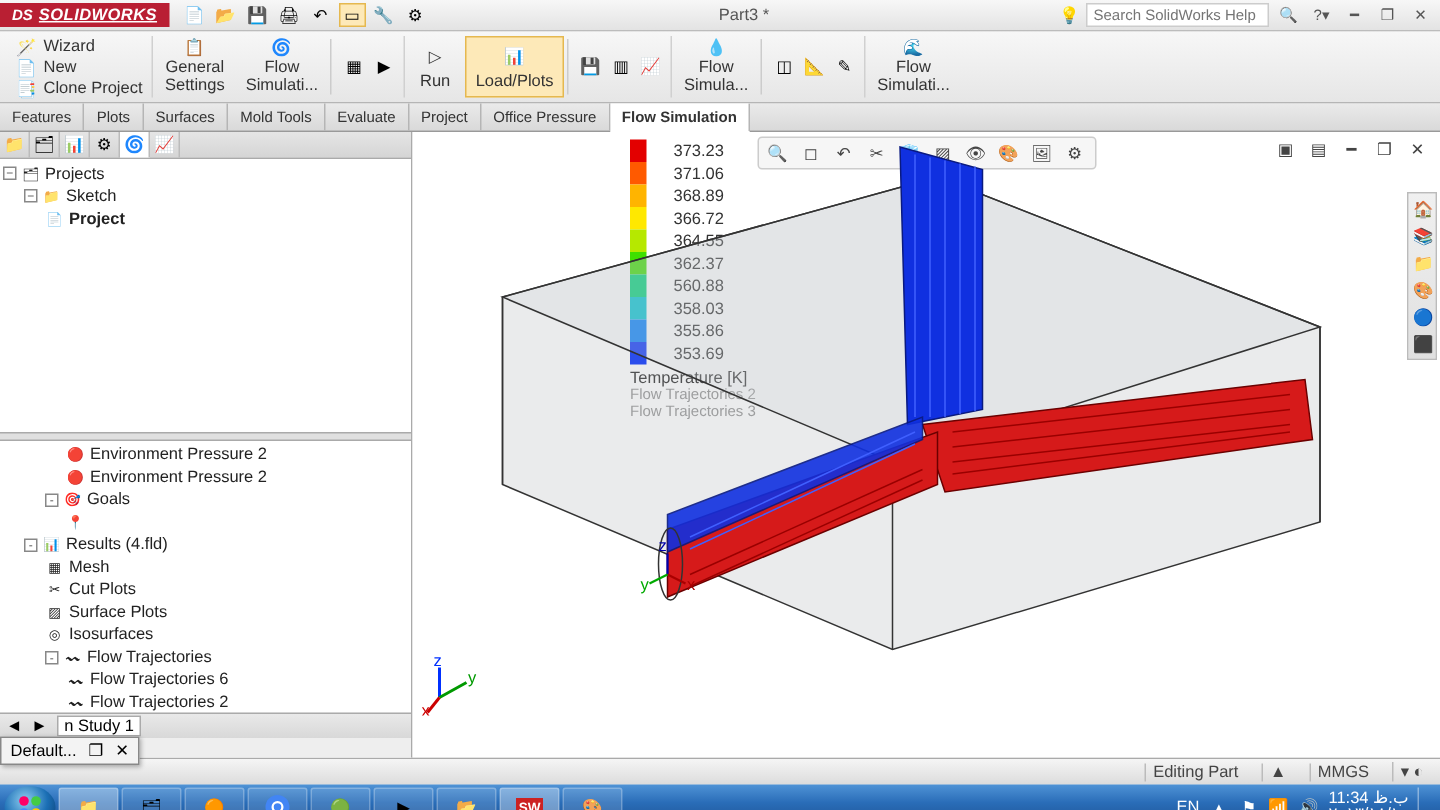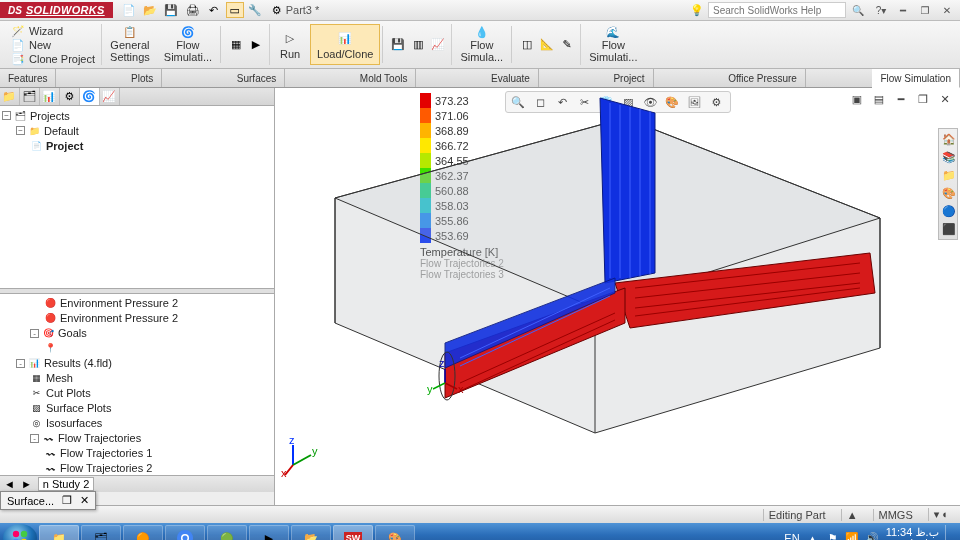--- a/index.html
+++ b/index.html
@@ -5,39 +5,39 @@
 * { margin: 0; padding: 0; box-sizing: border-box; font-family: "Segoe UI", Tahoma, sans-serif; font-size: 11px; }
 body { width: 960px; height: 540px; background: #e8e8e8; overflow: hidden; position: relative; }
 
 
 .titlebar { height: 21px; background: linear-gradient(#f7f7f7,#e3e3e3); display: flex; align-items: center; border-bottom: 1px solid #bcbcbc; }
 .logo { background: #b91f33; color: #fff; font-weight: bold; padding: 2px 8px; font-size: 10px; display: flex; align-items: center; gap: 4px; }
 .logo-ds { font-style: italic; font-size: 10px; }
 .logo-text { font-style: italic; letter-spacing: 0.3px; text-decoration: underline; }
 .qat { display: flex; gap: 3px; margin-left: 8px; align-items: center; }
 .qat-btn { width: 18px; height: 16px; display: flex; align-items: center; justify-content: center; cursor: pointer; }
-.title-center { flex: 1; color: #555; font-size: 11px; }
+.title-center { flex: 1; text-align: center; color: #555; font-size: 11px; }
 .title-right { display: flex; gap: 4px; margin-right: 4px; align-items: center; }
-.searchbox { border: 1px solid #ccc; background: #fff; padding: 1px 4px; width: 138px; color: #888; font-size: 10px; height: 16px; }
+.searchbox { border: 1px solid #ccc; background: #fff; padding: 1px 4px; width: 122px; color: #888; font-size: 10px; height: 16px; }
 .win-btn { width: 18px; height: 14px; cursor: pointer; display:flex; align-items:center; justify-content:center; color:#555;font-size:10px;}
 
 
 .ribbon { height: 48px; background: linear-gradient(#f7f7f7,#e6e6e6); border-bottom: 1px solid #b5b5b5; display: flex; padding: 3px 4px; gap: 2px; }
 .ribbon-group { display: flex; flex-direction: column; border-right: 1px solid #d0d0d0; padding: 0 4px; }
 .ribbon-btn-small { display: flex; align-items: center; gap: 3px; padding: 1px 2px; height: 14px; cursor: pointer; font-size: 10px; color: #333; }
 .ribbon-btn-large { display: flex; flex-direction: column; align-items: center; justify-content: center; padding: 2px 6px; cursor: pointer; font-size: 10px; color: #333; text-align:center; line-height:1.1;}
 .ribbon-btn-large.pressed { background: #fde9b8; border: 1px solid #e5b84f; }
 .ricon { width: 16px; height: 16px; display:inline-flex; align-items:center; justify-content:center;}
 .ricon-l { width: 24px; height: 20px; display:inline-flex; align-items:center; justify-content:center;}
 .sep { width:1px; background:#ccc; margin:2px 0;}
 
 
-.cmd-tabs { height: 19px; background: linear-gradient(#eaeaea,#d9d9d9); display: flex; border-bottom: 1px solid #999; justify-content: space-between; }
+.cmd-tabs { height: 19px; background: linear-gradient(#eaeaea,#d9d9d9); display: flex; border-bottom: 1px solid #999; }
 .cmd-tab { padding: 2px 8px; font-size: 10px; color: #333; border-right: 1px solid #b5b5b5; cursor: pointer; display:flex; align-items:center;}
-.cmd-tab.active { background: #fff; border-bottom: 1px solid #fff; font-weight: normal; margin-bottom:-1px;}
+.cmd-tab.active { background: #fff; border-bottom: 1px solid #fff; font-weight: bold; margin-bottom:-1px;}
 
 
 .main { display: flex; height: 417px; }
 .left-panel { width: 275px; background: #f5f5f5; border-right: 1px solid #aaa; display: flex; flex-direction: column; }
 .panel-tabs { height: 18px; background: linear-gradient(#e5e5e5,#d5d5d5); display:flex; border-bottom:1px solid #aaa;}
 .panel-tab { width:20px; height:17px; border-right:1px solid #bbb; display:flex; align-items:center; justify-content:center; cursor:pointer;}
 .panel-tab.active { background:#fff;}
 .tree { flex:1; background:#fff; overflow:hidden; padding:2px; font-size:11px; color:#222;}
 .tree-node { display:flex; align-items:center; padding:1px 0; gap:3px; cursor:pointer;}
 .tree-node .exp { width:9px; height:9px; border:1px solid #888; font-size:8px; line-height:7px; text-align:center; color:#555; background:#fff;}
@@ -52,21 +52,21 @@
 
 .viewport { flex:1; background:#fff; position:relative; }
 .vp-toolbar { position:absolute; top:3px; left:50%; transform:translateX(-50%); background:rgba(245,245,245,0.9); border:1px solid #ccc; border-radius:3px; padding:2px 4px; display:flex; gap:4px;}
 .vp-btn { width:18px; height:16px; cursor:pointer; display:flex; align-items:center; justify-content:center; color:#444;}
 .vp-corner-r { position:absolute; top:3px; right:6px; display:flex; gap:4px;}
 .side-toolbar { position:absolute; right:2px; top:40px; width:20px; background:linear-gradient(#f0f0f0,#e0e0e0); border:1px solid #bbb; display:flex; flex-direction:column; gap:2px; padding:2px;}
 .side-btn{width:16px;height:16px;cursor:pointer;display:flex;align-items:center;justify-content:center;}
 
 
 .legend { position:absolute; left:145px; top:5px; font-size:10px; color:#333;}
-.legend-row { display:flex; align-items:center; height:15px; gap:4px;}
+.legend-row { display:flex; align-items:center; height:15px; gap:18px;}
 .swatch { width:11px; height:15px;}
 .legend-title { margin-top:3px; color:#333;}
 .legend-sub { color:#999; font-size:10px; }
 
 
 .model-svg { position:absolute; left:20px; top:0; width:640px; height:360px;}
 
 .triad { position:absolute; left:6px; bottom:28px; width:40px; height:40px;}
 
 
@@ -143,21 +143,21 @@
   <div class="ribbon-group" style="flex-direction:row;align-items:center;gap:2px;">
     <span class="qat-btn">▦</span>
     <span class="qat-btn">▶</span>
   </div>
   <div class="ribbon-btn-large">
       <span class="ricon-l">▷</span>
       <span>Run</span>
     </div>
   <div class="ribbon-btn-large pressed">
       <span class="ricon-l">📊</span>
-      <span>Load/Clone</span>
+      <span>Load/Plots</span>
     </div>
   <div class="sep"></div>
   <div class="ribbon-group" style="flex-direction:row;align-items:center;gap:2px;">
     <span class="qat-btn">💾</span>
     <span class="qat-btn">▥</span>
     <span class="qat-btn">📈</span>
   </div>
   <div class="ribbon-btn-large">
       <span class="ricon-l">💧</span>
       <span style="white-space:pre-line">Flow
@@ -199,21 +199,21 @@
     </div>
     <div class="tree" style="height:150px;">
       <div class="tree-node">
           <span class="exp">−</span>
           <span class="ticon">🗂</span>
           <span>Projects</span>
         </div>
       <div class="tree-node indent1">
           <span class="exp">−</span>
           <span class="ticon">📁</span>
-          <span>Default</span>
+          <span>Sketch</span>
         </div>
       <div class="tree-node indent2 bold">
           <span class="ticon">📄</span>
           <span>Project</span>
         </div>
     </div>
     <div class="tree-split"></div>
     <div class="tree" id="tree-bottom">
         <div class="tree-node indent3">
           <span class="ticon">🔴</span>
@@ -252,31 +252,31 @@
           <span class="ticon">◎</span>
           <span>Isosurfaces</span>
         </div>
         <div class="tree-node indent2">
           <span class="exp">-</span>
           <span class="ticon">〰</span>
           <span>Flow Trajectories</span>
         </div>
         <div class="tree-node indent3">
           <span class="ticon">〰</span>
-          <span>Flow Trajectories 1</span>
+          <span>Flow Trajectories 6</span>
         </div>
         <div class="tree-node indent3">
           <span class="ticon">〰</span>
           <span>Flow Trajectories 2</span>
         </div>
       </div>
     <div class="design-study-tab">
       <span>◄</span>
       <span>►</span>
-      <span style="border:1px solid #aaa;padding:0 4px;background:#fff;">n Study 2</span>
+      <span style="border:1px solid #aaa;padding:0 4px;background:#fff;">n Study 1</span>
     </div>
     <div style="font-size:10px;color:#666;padding:1px 6px;background:#eee;">Edition</div>
   </div>
 
   <div class="viewport">
     <div class="vp-toolbar">
       <span class="vp-btn">🔍</span>
       <span class="vp-btn">◻</span>
       <span class="vp-btn">↶</span>
       <span class="vp-btn">✂</span>
@@ -413,21 +413,21 @@
 
 <div class="statusbar">
   <div class="spacer"></div>
   <span class="status-item">Editing Part</span>
   <span class="status-item">▲</span>
   <span class="status-item">MMGS</span>
   <span class="status-item">▾ ◐</span>
 </div>
 
 <div class="dl-popup">
-  <span>Surface...</span>
+  <span>Default...</span>
   <span>❐</span>
   <span>✕</span>
 </div>
 
 <div class="taskbar">
   <div class="start-orb">
     <svg width="20" height="20" viewBox="0 0 20 20">
         <circle cx="6" cy="6" r="3.2" fill="#f06"></circle>
         <circle cx="14" cy="6" r="3.2" fill="#4c4"></circle>
         <circle cx="6" cy="14" r="3.2" fill="#48f"></circle>

